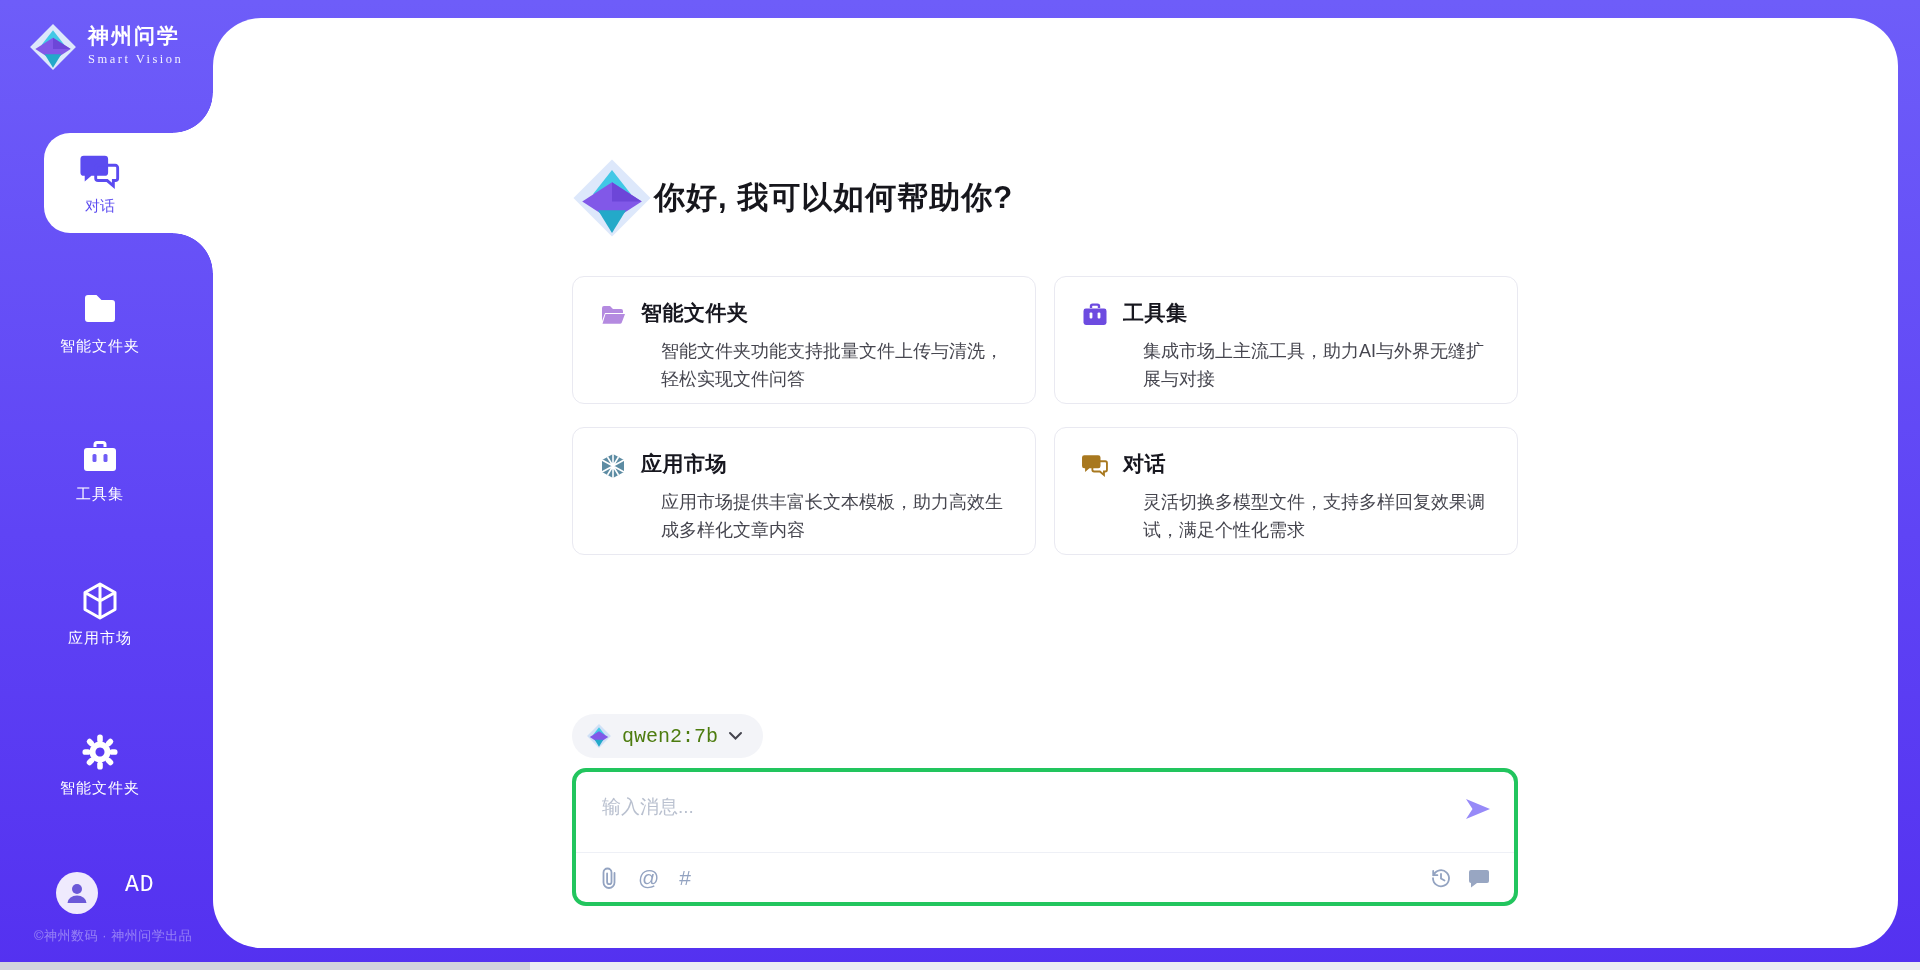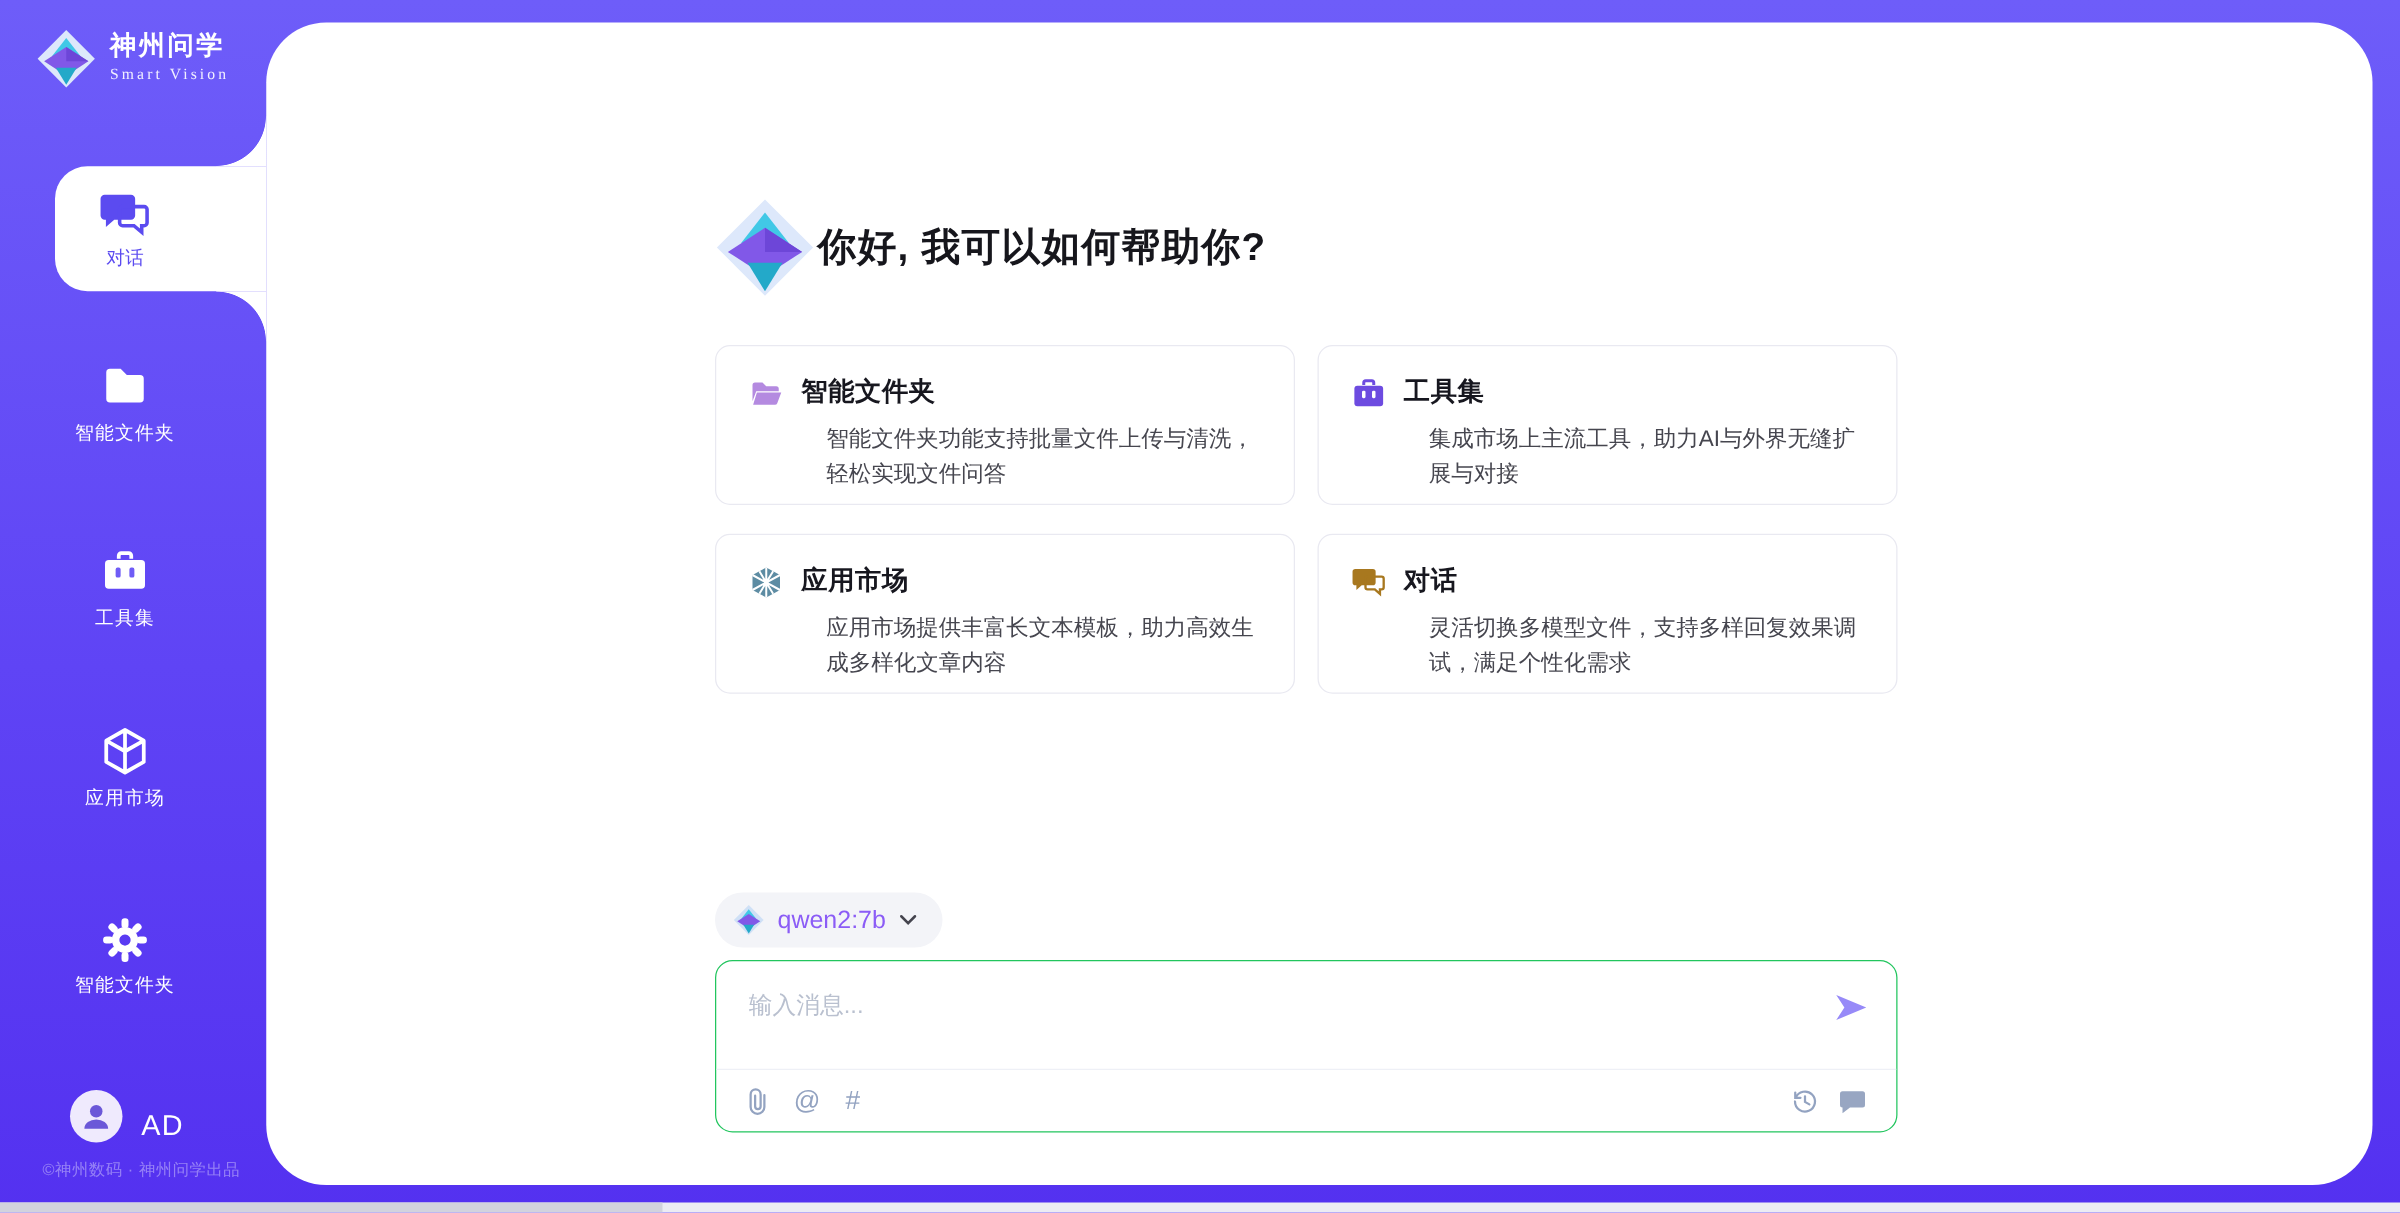--- a/index.html
+++ b/index.html
@@ -40,21 +40,21 @@
   .nav-tab::after{
     content:""; position:absolute; right:0; bottom:-40px; width:40px; height:40px;
     background:radial-gradient(circle 40px at 0 100%, rgba(0,0,0,0) 0 39.4px, #fff 40px);
   }
   .nav-tab .tab-inner{
     position:absolute; left:0; top:0; width:112px; height:100%;
     display:flex; flex-direction:column; align-items:center; justify-content:center; gap:6px;
     color:#5b4bf0; font-size:15px; cursor:pointer;
   }
 
-  .user-row{ position:absolute; left:56px; top:872px; display:flex; align-items:flex-end; gap:15px; z-index:4; cursor:pointer;}
+  .user-row{ position:absolute; left:56px; top:872px; display:flex; align-items:flex-start; gap:27px; z-index:4; cursor:pointer;font-family:Liberation Mono, monospace;}
   .avatar{ width:42px; height:42px; border-radius:50%; background:#efeafd; display:flex; align-items:center; justify-content:center; }
   .user-name{ color:#fff; font-size:23px; letter-spacing:1px; }
 
   .copyright{ position:absolute; left:34px; top:927px; color:rgba(255,255,255,0.38); font-size:13px; z-index:4; letter-spacing:0.5px;}
 
   
   .greeting{ position:absolute; left:570px; top:156px; display:flex; align-items:center; z-index:2;}
   .greeting-title{ font-size:31px; font-weight:700; color:#16161c; letter-spacing:1px; }
 
   
@@ -70,26 +70,26 @@
   .card .card-icon{ position:absolute; left:26px; top:24px; }
   .card .card-title{ font-size:21px; font-weight:700; color:#17171f; letter-spacing:0.5px;}
   .card .card-desc{ margin-top:11px; font-size:18px; line-height:1.55; color:#46464f;margin-left:20px; }
 
   
   .model-pill{
     position:absolute; left:572px; top:714px; height:44px; z-index:2;
     display:inline-flex; align-items:center; gap:10px;
     background:#f3f4f8; border-radius:22px; padding:0 20px 0 14px; cursor:pointer;
   }
-  .model-name{ font-size:20px; color:#8b5cf6; }
+  .model-name{ font-size:20px; color:#4d7c0f;font-family:Liberation Mono, monospace; }
 
   
   .composer{
     position:absolute; left:572px; top:768px; width:946px; height:138px; z-index:2;
-    background:#fff; border:1px solid #22c55e; border-radius:14px;
+    background:#fff; border:4px solid #22c55e; border-radius:14px;
   }
   .composer textarea{
     position:absolute; left:26px; top:22px; width:860px; height:58px;
     border:none; outline:none; resize:none; background:transparent;
     font-family:"Liberation Sans","DejaVu Sans",sans-serif;
     font-size:19px; color:#3a3a44;
   }
   .composer textarea::placeholder{ color:#b9c0cf; }
   .send-btn{ position:absolute; right:22px; top:24px; cursor:pointer; }
   .composer-toolbar{

